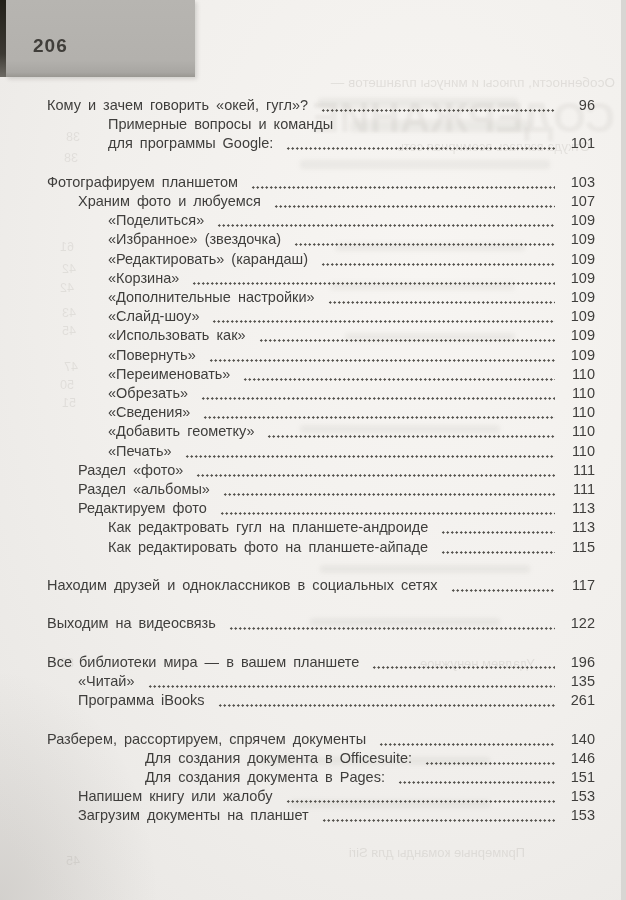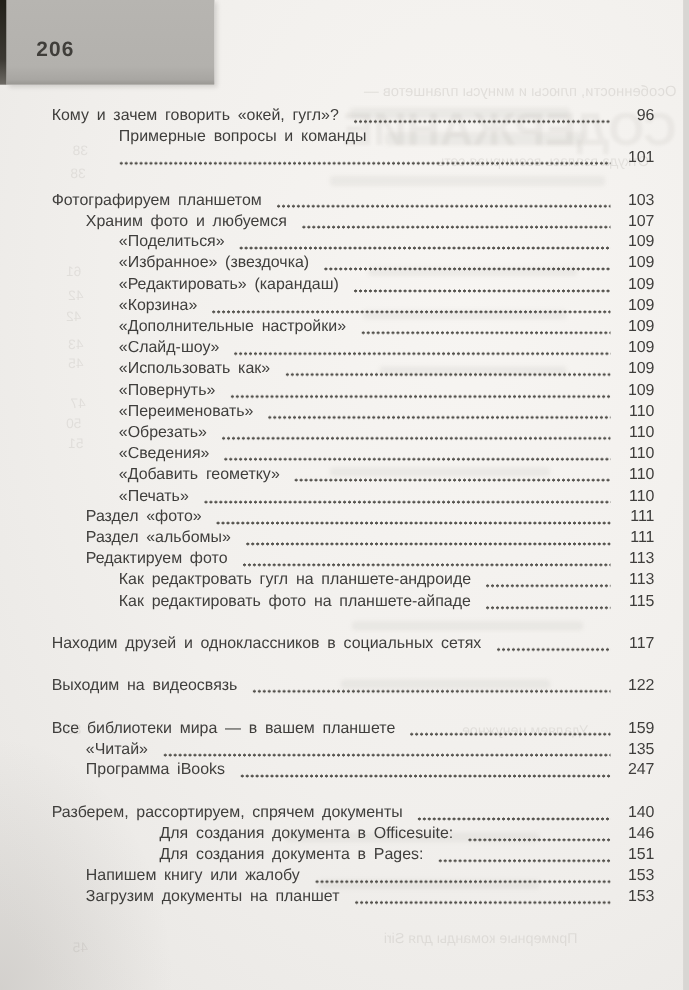--- a/index.html
+++ b/index.html
@@ -87,20 +87,21 @@
       <div class="toc-group">
         <div class="toc-row ind0">
           <span class="t">Кому и зачем говорить «окей, гугл»?</span>
           <span class="leader"></span>
           <span class="num">96</span>
         </div>
         <div class="toc-row ind2">
           <span class="t">Примерные вопросы и команды</span>
         </div>
         <div class="toc-row ind2">
+          <span class="t">для программы Google:</span>
           <span class="leader"></span>
           <span class="num">101</span>
         </div>
       </div>
       <div class="toc-group">
         <div class="toc-row ind0">
           <span class="t">Фотографируем планшетом</span>
           <span class="leader"></span>
           <span class="num">103</span>
         </div>
@@ -211,31 +212,31 @@
         <div class="toc-row ind0">
           <span class="t">Выходим на видеосвязь</span>
           <span class="leader"></span>
           <span class="num">122</span>
         </div>
       </div>
       <div class="toc-group">
         <div class="toc-row ind0">
           <span class="t">Все библиотеки мира — в вашем планшете</span>
           <span class="leader"></span>
-          <span class="num">159</span>
+          <span class="num">196</span>
         </div>
         <div class="toc-row ind1">
           <span class="t">«Читай»</span>
           <span class="leader"></span>
           <span class="num">135</span>
         </div>
         <div class="toc-row ind1">
           <span class="t">Программа iBooks</span>
           <span class="leader"></span>
-          <span class="num">247</span>
+          <span class="num">261</span>
         </div>
       </div>
       <div class="toc-group">
         <div class="toc-row ind0">
           <span class="t">Разберем, рассортируем, спрячем документы</span>
           <span class="leader"></span>
           <span class="num">140</span>
         </div>
         <div class="toc-row ind3">
           <span class="t">Для создания документа в Officesuite:</span>

